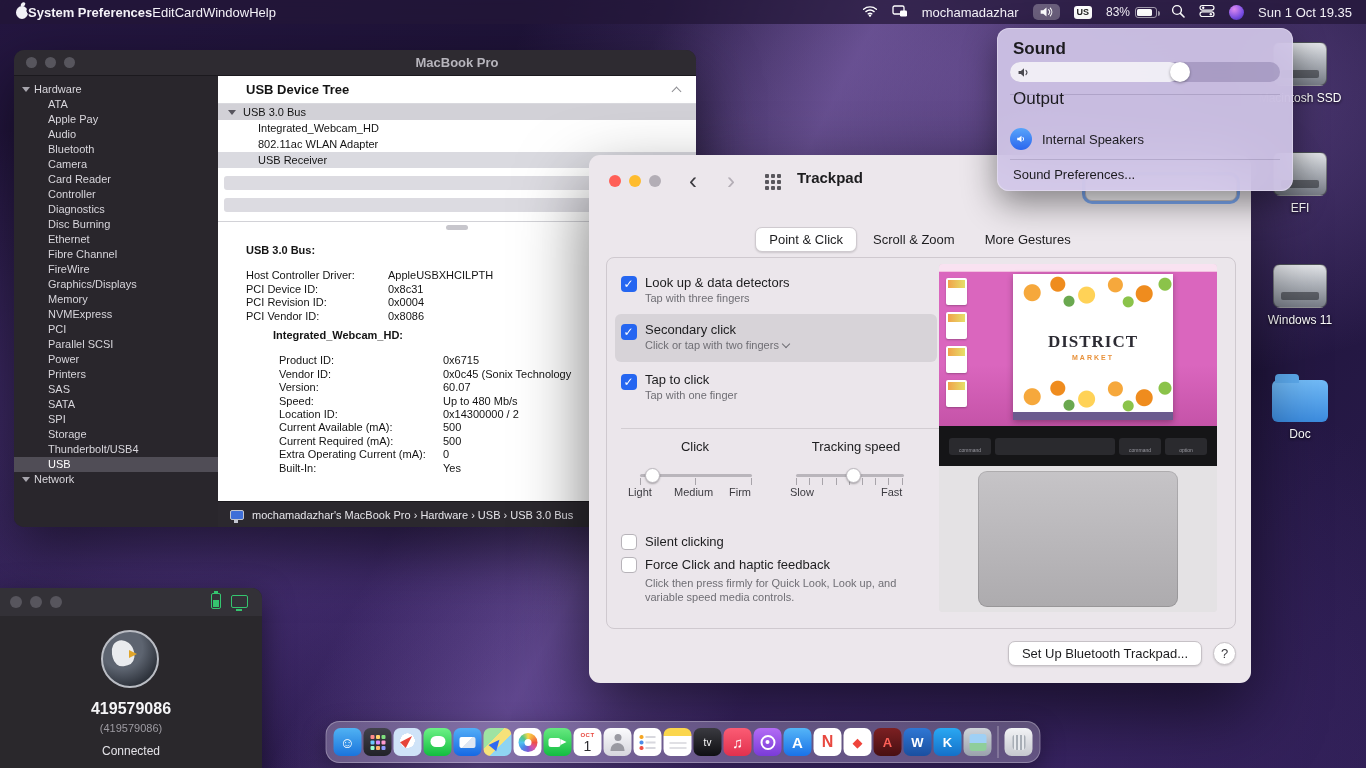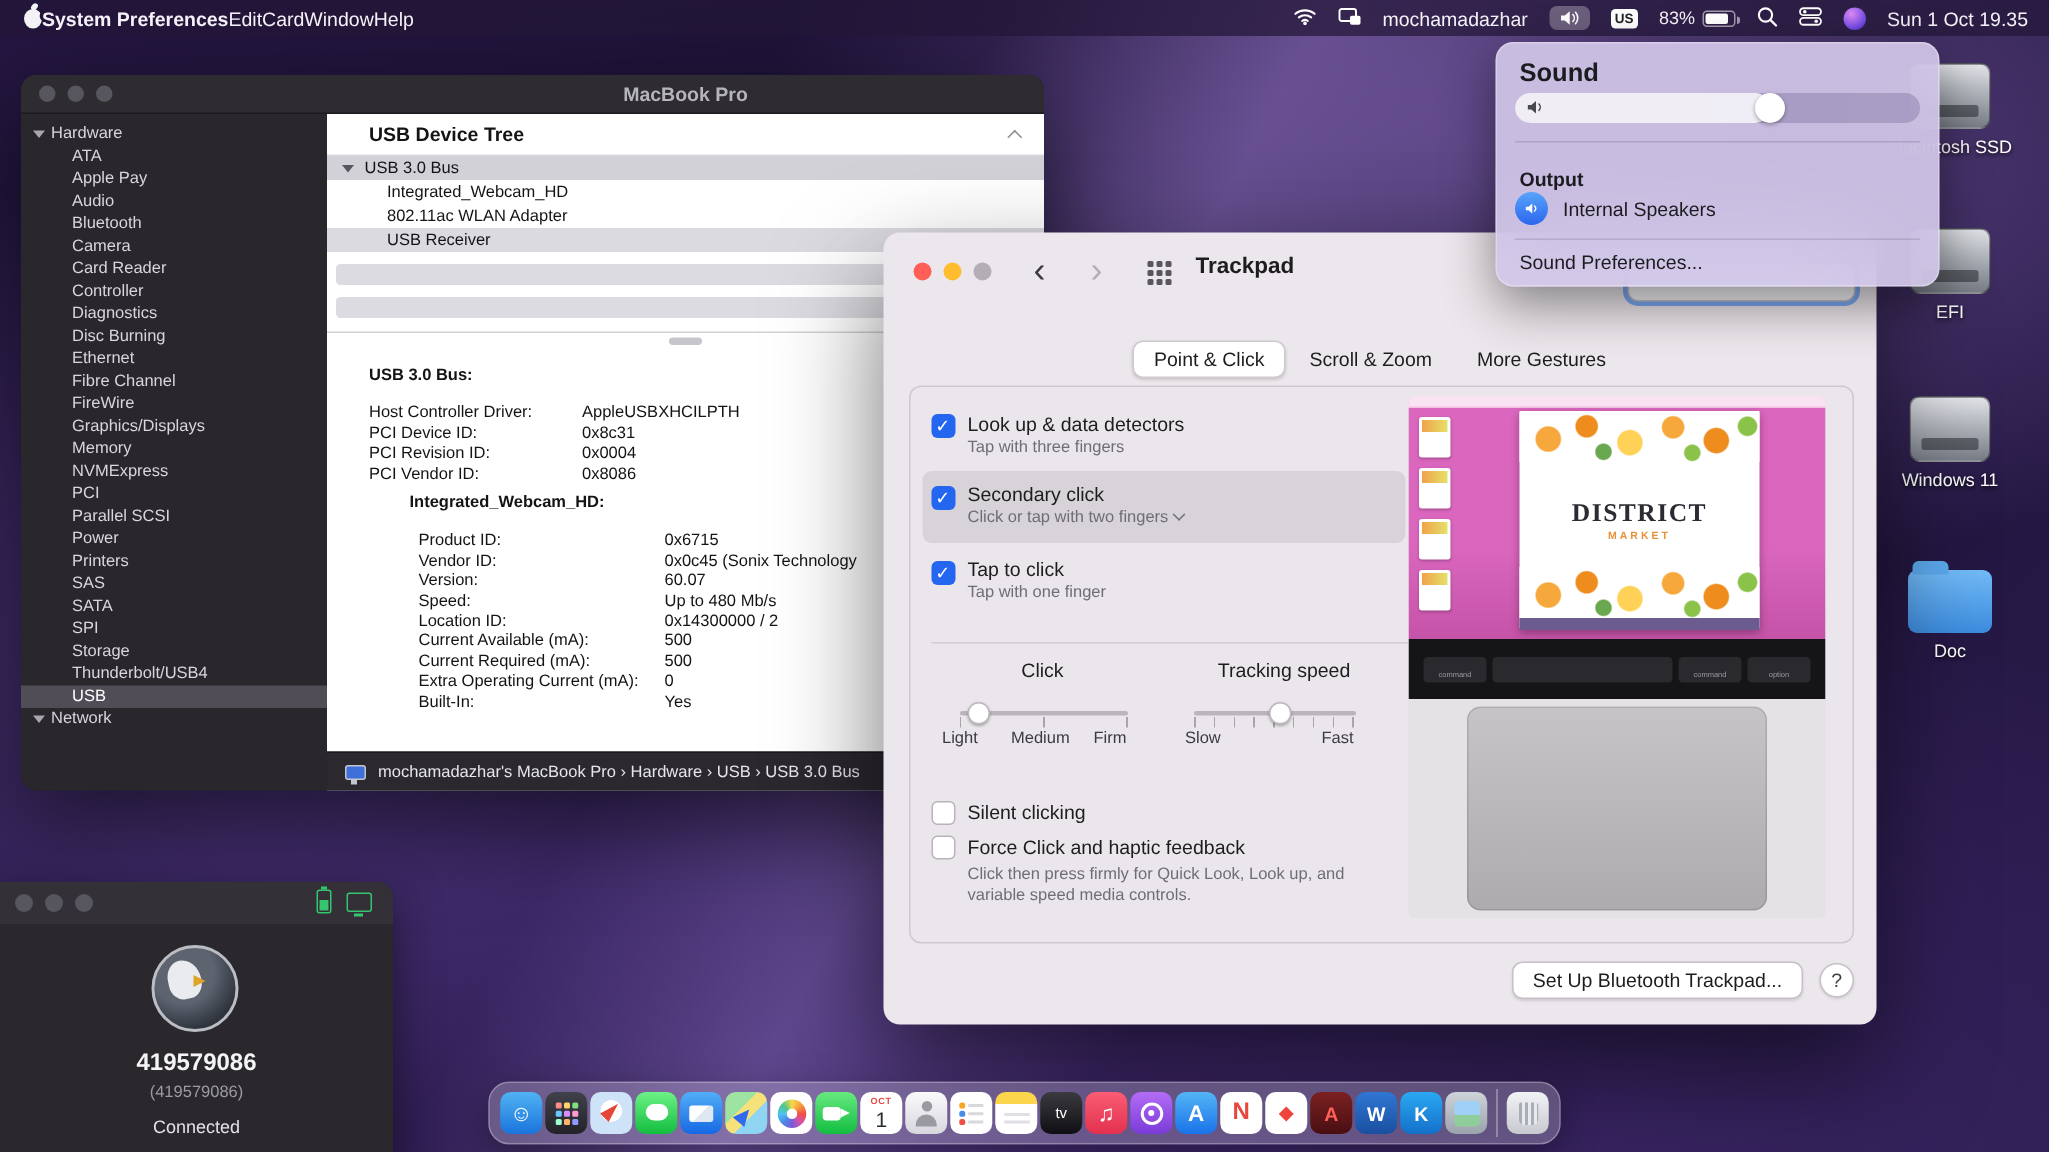--- a/index.html
+++ b/index.html
@@ -34,21 +34,21 @@
   
   .popover{position:absolute;left:997px;top:28px;width:296px;height:163px;z-index:60;border-radius:12px;
     background:rgba(209,199,232,.92);backdrop-filter:blur(26px);box-shadow:0 12px 34px rgba(0,0,0,.45), inset 0 0 0 1px rgba(255,255,255,.3);
     color:#1c1b1f}
   .pop-title{position:absolute;left:16px;top:11px;font-size:17px;font-weight:700}
   .vol-slider{position:absolute;left:13px;top:34px;width:270px;height:20px;border-radius:10px;background:rgba(122,110,158,.40)}
   .vol-fill{position:absolute;left:0;top:0;bottom:0;border-radius:10px;background:rgba(255,255,255,.82)}
   .vol-knob{position:absolute;top:0;width:20px;height:20px;border-radius:50%;background:#fff;box-shadow:0 1px 3px rgba(0,0,0,.35)}
   .vol-speaker{position:absolute;left:7px;top:3px;color:#4a4950;z-index:2}
   .pop-sep{position:absolute;left:13px;right:13px;height:1px;background:rgba(60,50,90,.18)}
-  .pop-output-label{position:absolute;left:16px;top:84px;font-size:13px;font-weight:700}
+  .pop-output-label{position:absolute;left:16px;top:61px;font-size:17px;font-weight:400}
   .pop-device{position:absolute;left:13px;top:96px;right:13px;height:30px;display:flex;align-items:center;gap:10px;font-size:13px}
   .pop-dev-icon{width:22px;height:22px;border-radius:50%;background:linear-gradient(180deg,#58a4fa,#2b66ee);display:flex;align-items:center;justify-content:center;color:#fff}
   .pop-prefs{position:absolute;left:16px;top:139px;font-size:13px}
 
   
   .dicon{position:absolute;width:92px;text-align:center;z-index:2;cursor:default}
   .dlabel{margin-top:5px;font-size:12px;color:#fff;text-shadow:0 1px 3px rgba(0,0,0,.85)}
   .drive-icon{width:54px;height:44px;margin:0 auto;border-radius:7px;border:1px solid rgba(0,0,0,.35);
     background:linear-gradient(180deg,#e3e5e9 0%,#b4b8bf 42%,#787d87 100%);position:relative}
   .drive-icon::after{content:"";position:absolute;left:7px;right:7px;bottom:7px;height:8px;border-radius:2px;background:rgba(40,42,48,.55)}

